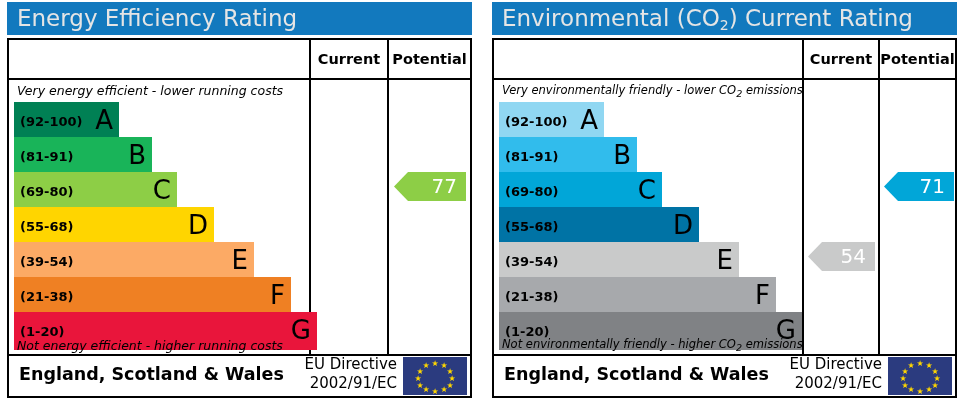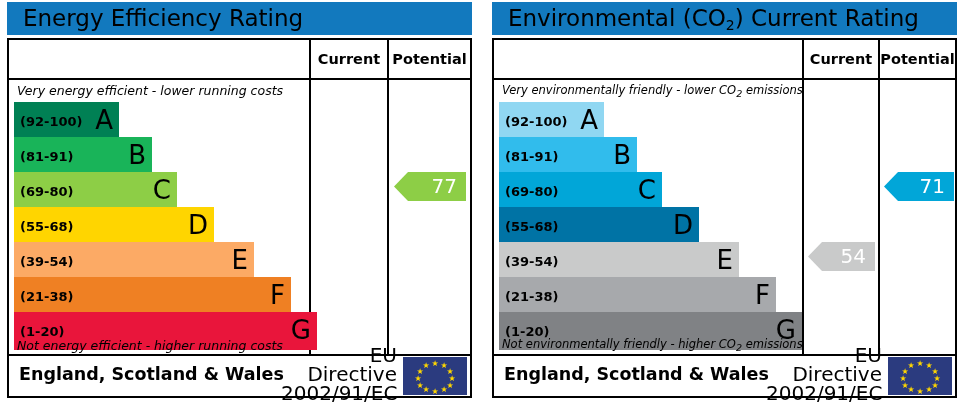--- a/index.html
+++ b/index.html
@@ -28,24 +28,24 @@
   .epc.right { left: 485px; }
 
   
   .epc-title {
     position: absolute;
     left: 7px;
     top: 2px;
     width: 465px;
     height: 33px;
     background: #1279BE;
-    color: #000000;
+    color: #e5e5e5;
     font-size: 23px;
     line-height: 33px;
-    padding-left: 16px;
+    padding-left: 10px;
     box-sizing: border-box;
     white-space: nowrap;
     letter-spacing: 0px;
   }
   .epc-title sub {
     font-size: 14px;
     vertical-align: baseline;
     position: relative;
     top: 4px;
   }
@@ -180,21 +180,21 @@
     color: #000000;
     white-space: nowrap;
   }
   .footer-directive {
     position: absolute;
     top: 0;
     height: 44px;
     display: flex;
     flex-direction: column;
     justify-content: center;
-    font-size: 20px;
+    font-size: 15px;
     color: #000000;
     text-align: right;
     line-height: 19px;
   }
   .eu-flag {
     position: absolute;
     background: #2B3B7F;
   }
   .eu-star {
     position: absolute;

